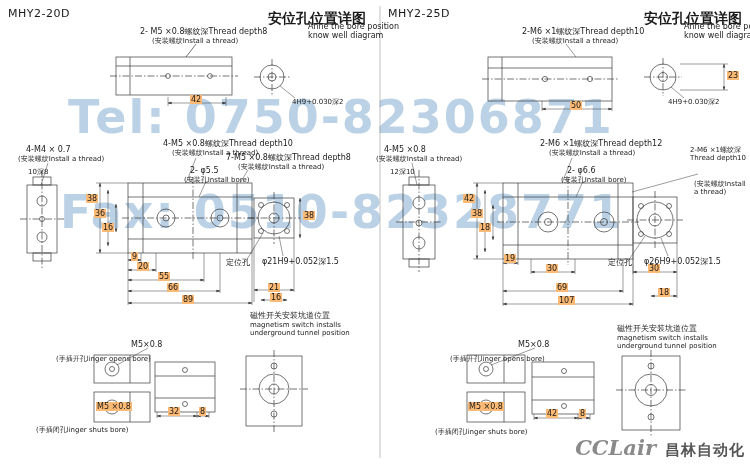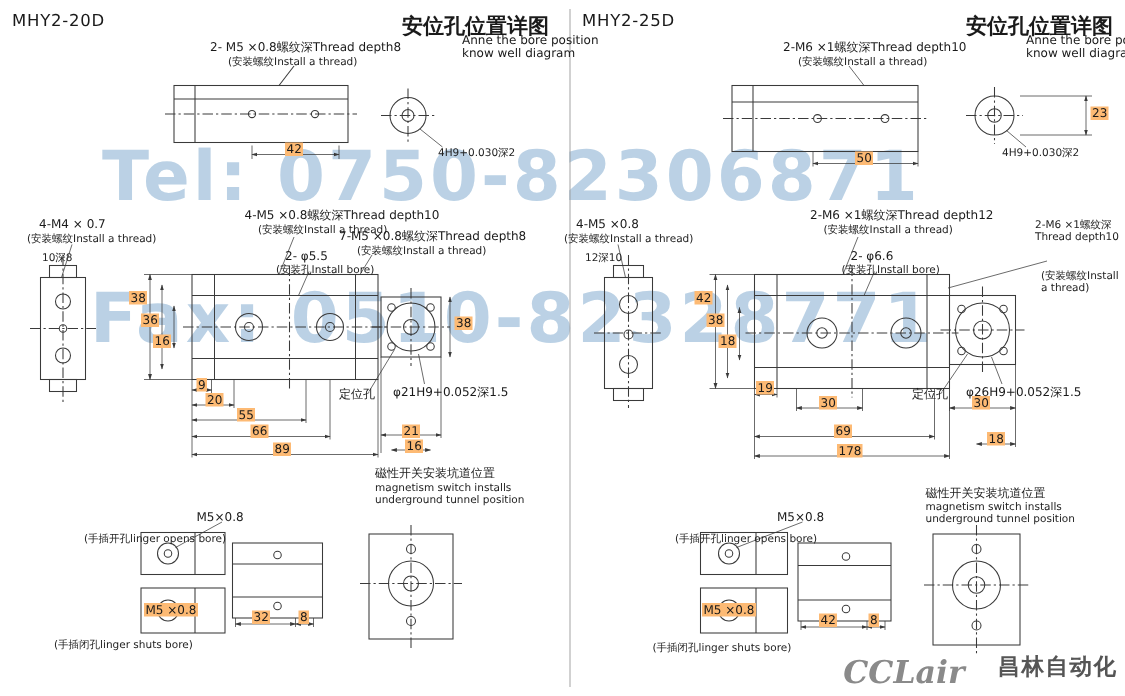--- a/index.html
+++ b/index.html
@@ -8,21 +8,21 @@
   svg.linework{position:absolute;left:0;top:0;}
   .lbl{position:absolute;font-size:8px;line-height:1.15;white-space:nowrap;color:#1a1a1a;}
   .sm{font-size:7px;color:#222;}
   .wrap{white-space:normal;}
   .model{font-size:11px;letter-spacing:.5px;}
   .dtitle{font-size:14px;font-weight:bold;}
   .den{font-size:8px;margin-left:48px;}
   .dim{background:#fdba74;padding:0 1px;}
   .wm{position:absolute;font-weight:bold;font-size:46px;letter-spacing:2px;color:#8fb4d4;
       opacity:.6;white-space:nowrap;pointer-events:none;font-family:"DejaVu Sans","Liberation Sans",sans-serif;}
-  .logo{position:absolute;right:5px;bottom:4px;display:flex;align-items:flex-start;gap:22px;}
+  .logo{position:absolute;right:5px;bottom:4px;display:flex;align-items:flex-end;gap:9px;}
   .logo .brand{font-family:"DejaVu Serif","Liberation Serif",serif;font-style:italic;font-weight:bold;
                font-size:21px;color:#8a8a8a;}
   .logo .company{font-size:15px;font-weight:bold;color:#555;letter-spacing:1px;}
 </style>
 </head>
 <body>
 
 <div class="sheet">
 
   <div class="wm" style="left:68px;top:90px">Tel: 0750-82306871</div>
@@ -345,21 +345,21 @@
   <div class="lbl sm" style="left:561px;top:176px">(安装孔Install bore)</div>
   <div class="lbl sm wrap" style="left:690px;top:146px;width:58px">2-M6 ×1螺纹深Thread depth10</div>
   <div class="lbl sm wrap" style="left:694px;top:180px;width:56px">(安装螺纹Install a thread)</div>
 
   <div class="lbl dim" style="left:463px;top:194px">42</div>
   <div class="lbl dim" style="left:471px;top:209px">38</div>
   <div class="lbl dim" style="left:479px;top:223px">18</div>
   <div class="lbl dim" style="left:504px;top:254px">19</div>
   <div class="lbl dim" style="left:546px;top:264px">30</div>
   <div class="lbl dim" style="left:556px;top:283px">69</div>
-  <div class="lbl dim" style="left:558px;top:296px">178</div>
+  <div class="lbl dim" style="left:558px;top:296px">107</div>
   <div class="lbl dim" style="left:648px;top:264px">30</div>
   <div class="lbl dim" style="left:658px;top:288px">18</div>
 
   <div class="lbl" style="left:608px;top:258px">定位孔</div>
   <div class="lbl" style="left:644px;top:257px">φ26H9+0.052深1.5</div>
 
   <div class="lbl" style="left:617px;top:324px">磁性开关安装坑道位置</div>
   <div class="lbl sm wrap" style="left:617px;top:334px;width:100px">magnetism switch installs underground tunnel position</div>
 
   <div class="lbl" style="left:518px;top:340px">M5×0.8</div>

